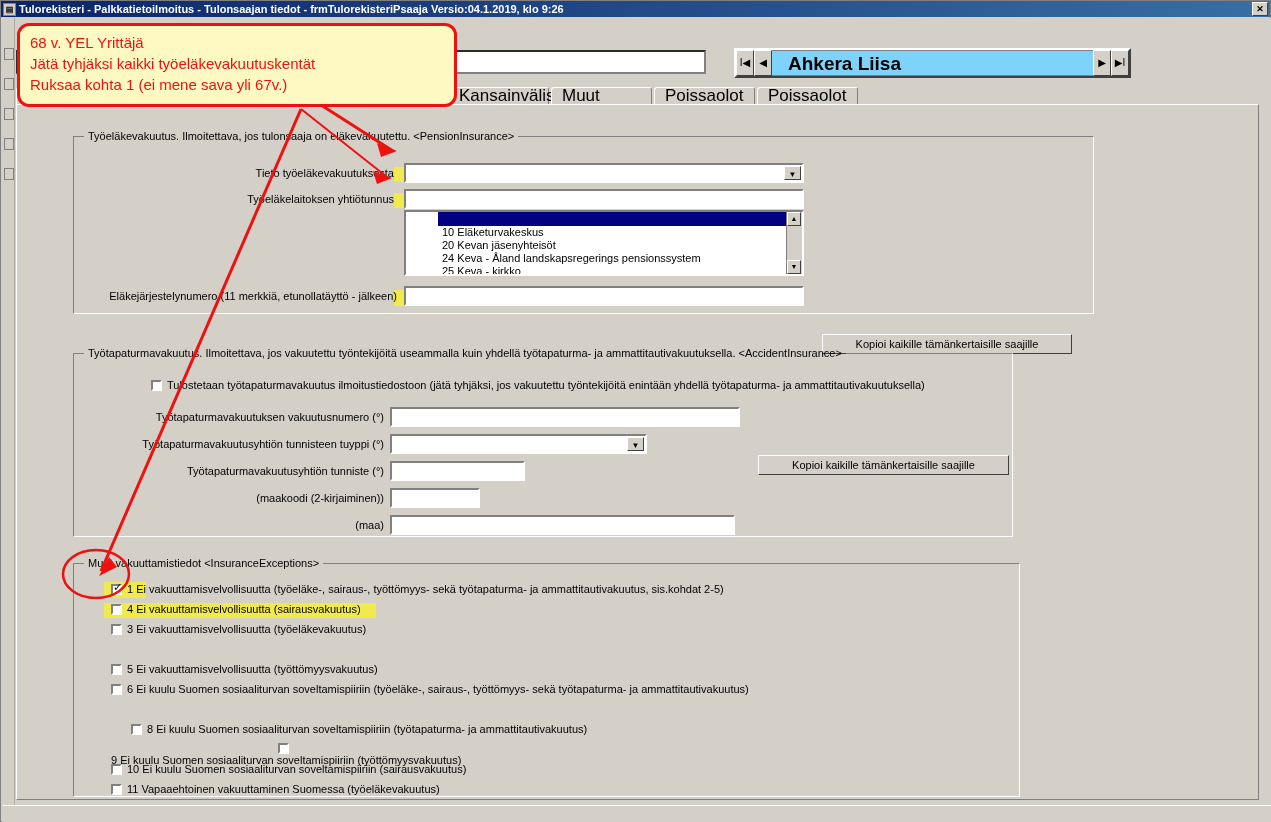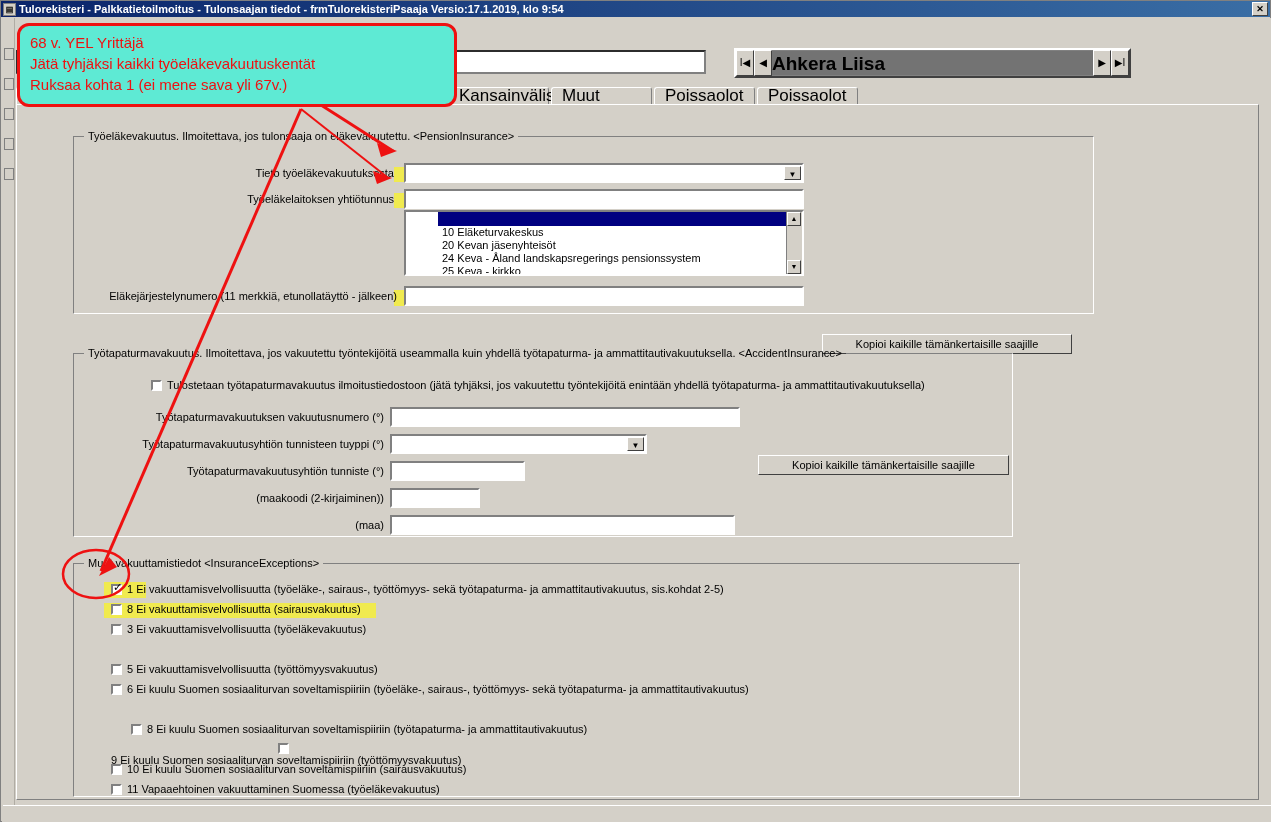--- a/index.html
+++ b/index.html
@@ -71,24 +71,24 @@
   }
   .navbtn{
     width:18px;height:26px;margin:0;
     background:#d4d0c8;
     border:1px solid #ffffff;
     border-right-color:#404040;border-bottom-color:#404040;
     box-sizing:border-box;
     text-align:center;font-size:10px;line-height:24px;
   }
   .navname{
-    flex:1;height:26px;background:#737373;
+    flex:1;height:26px;background:#7dd3fc;
     border:1px solid #808080;border-right:none;border-left:none;
     font-size:19px;font-weight:bold;line-height:26px;
-    padding-left:0;
+    padding-left:16px;
     overflow:hidden;white-space:nowrap;
     box-sizing:border-box;
   }
   
   .tabstrip{
     position:absolute;left:14px;top:68px;width:1243px;height:18px;
     display:flex;align-items:flex-end;
   }
   .tab{
     height:17px;
@@ -188,21 +188,21 @@
     position:relative;flex:none;
   }
   .cbox.checked::after{
     content:"✓";position:absolute;left:0px;top:-4px;font-size:11px;color:#000;line-height:11px;
   }
   
   .hl{position:absolute;background:#f5ef3a;opacity:.85;}
   
   .annot{
     position:absolute;left:16px;top:22px;width:440px;height:84px;
-    background:#5eead4;
+    background:#fef9c3;
     border:3px solid #ee1111;
     border-radius:12px;
     box-sizing:border-box;
     padding:6px 10px;
     color:#ee1111;
     font-size:15px;
     line-height:21px;
     z-index:40;
   }
   .annot div{white-space:nowrap;}
@@ -212,21 +212,21 @@
     border-top:1px solid #ffffff;
   }
 </style>
 </head>
 <body>
 
 <div class="app-window">
 
   <div class="titlebar">
     <div class="tb-icon">▤</div>
-    <div class="tb-title">Tulorekisteri - Palkkatietoilmoitus - Tulonsaajan tiedot - frmTulorekisteriPsaaja Versio:17.1.2019, klo 9:54</div>
+    <div class="tb-title">Tulorekisteri - Palkkatietoilmoitus - Tulonsaajan tiedot - frmTulorekisteriPsaaja Versio:04.1.2019, klo 9:26</div>
     <div class="tb-close">✕</div>
   </div>
 
   <div class="form-body">
 
     <div class="leftstrip">
       <div class="sm" style="top:30px"></div>
       <div class="sm" style="top:60px"></div>
       <div class="sm" style="top:90px"></div>
       <div class="sm" style="top:120px"></div>
@@ -322,21 +322,21 @@
 
         <div class="hl" style="left:30px;top:13px;width:42px;height:16px;"></div>
         <div class="hl" style="left:30px;top:34px;width:272px;height:15px;"></div>
 
         <div class="cbrow" style="left:37px;top:14px;">
           <span class="cbox checked"></span>
           <span>1 Ei vakuuttamisvelvollisuutta (työeläke-, sairaus-, työttömyys- sekä työtapaturma- ja ammattitautivakuutus, sis.kohdat 2-5)</span>
         </div>
         <div class="cbrow" style="left:37px;top:34px;">
           <span class="cbox"></span>
-          <span>8 Ei vakuuttamisvelvollisuutta (sairausvakuutus)</span>
+          <span>4 Ei vakuuttamisvelvollisuutta (sairausvakuutus)</span>
         </div>
         <div class="cbrow" style="left:37px;top:54px;">
           <span class="cbox"></span>
           <span>3 Ei vakuuttamisvelvollisuutta (työeläkevakuutus)</span>
         </div>
         <div class="cbrow" style="left:37px;top:94px;">
           <span class="cbox"></span>
           <span>5 Ei vakuuttamisvelvollisuutta (työttömyysvakuutus)</span>
         </div>
         <div class="cbrow" style="left:37px;top:114px;">

